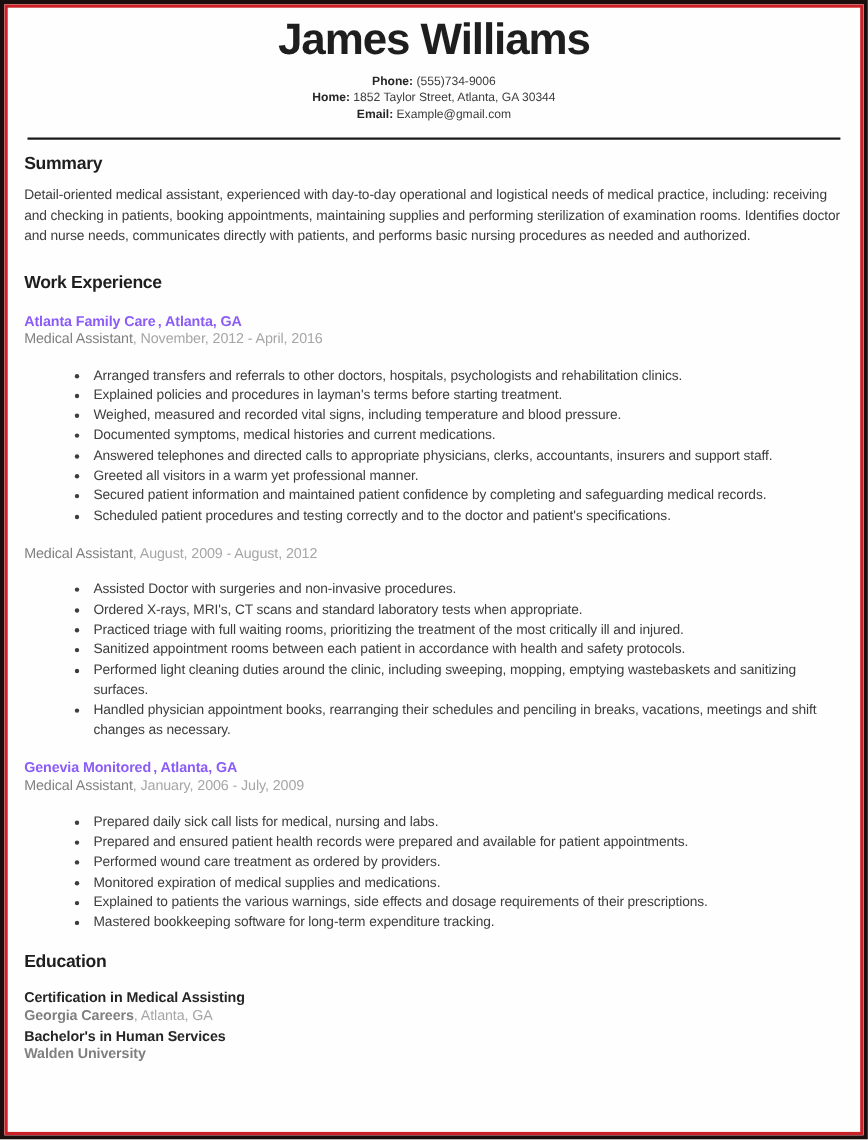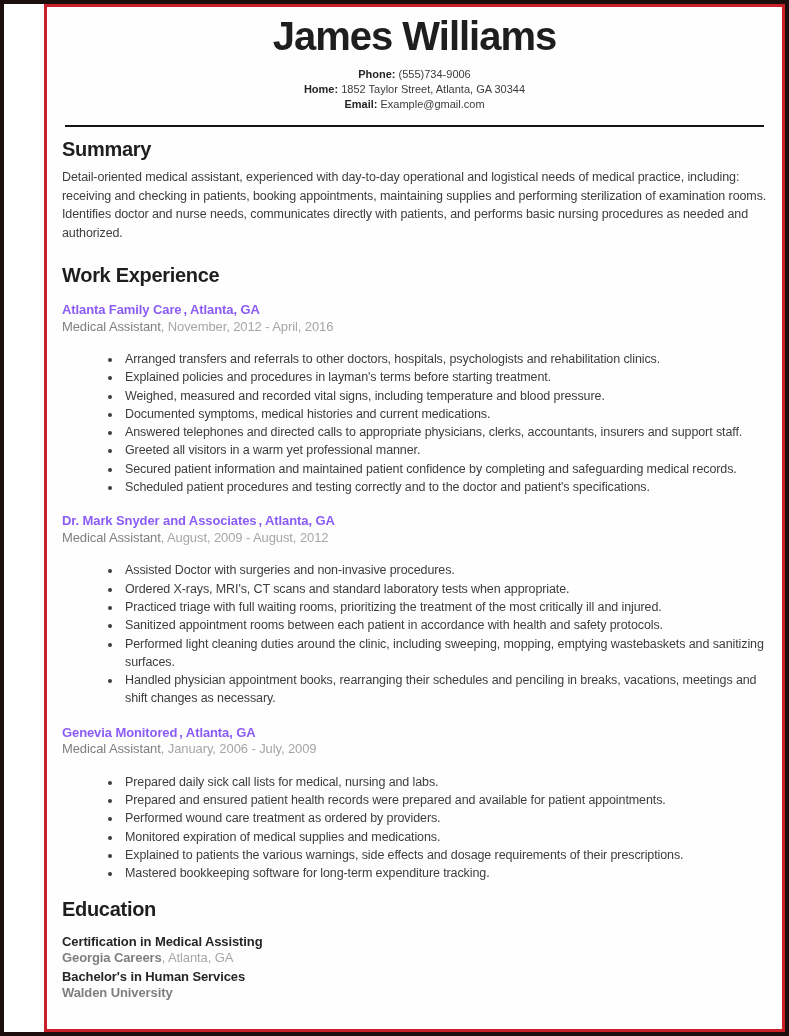--- a/index.html
+++ b/index.html
@@ -4,21 +4,20 @@
 <style>
   * { margin: 0; padding: 0; box-sizing: border-box; }
   html, body { background: #ffffff; }
   body { font-family: "Liberation Sans", "DejaVu Sans", sans-serif; }
 
   .page {
     width: 789px;
     height: 1036px;
     border: 4px solid #1d0e0e;
     background: #ffffff;
-    padding-left: 40px;
   }
   .page-inner {
     width: 100%;
     height: 100%;
     border: 3px solid #ca2128;
     background: #fefefe;
     padding: 0 15px;
     overflow: hidden;
   }
 
@@ -40,21 +39,21 @@
   .contact-line .label { font-weight: bold; color: #262626; }
 
   .divider {
     border: none;
     border-top: 2px solid #161616;
     margin: 13px 3px 0 3px;
   }
 
   
   .section-heading {
-    font-size: 20px;
+    font-size: 16px;
     line-height: 19px;
     font-weight: bold;
     letter-spacing: -0.3px;
     color: #1e1e1e;
   }
   .summary-heading { margin-top: 13px; }
   .summary-text {
     margin-top: 9px;
     font-size: 12.5px;
     line-height: 18.5px;
@@ -140,21 +139,20 @@
         <li>Weighed, measured and recorded vital signs, including temperature and blood pressure.</li>
         <li>Documented symptoms, medical histories and current medications.</li>
         <li>Answered telephones and directed calls to appropriate physicians, clerks, accountants, insurers and support staff.</li>
         <li>Greeted all visitors in a warm yet professional manner.</li>
         <li>Secured patient information and maintained patient confidence by completing and safeguarding medical records.</li>
         <li>Scheduled patient procedures and testing correctly and to the doctor and patient's specifications.</li>
       </ul>
     </div>
 
     <div class="job">
-      <div class="job-company"><span>Dr. Mark Snyder and Associates</span><span class="job-location">, Atlanta, GA</span></div>
       <div class="job-role"><span class="role">Medical Assistant</span><span class="dates">, August, 2009 - August, 2012</span></div>
       <ul class="bullets">
         <li>Assisted Doctor with surgeries and non-invasive procedures.</li>
         <li>Ordered X-rays, MRI's, CT scans and standard laboratory tests when appropriate.</li>
         <li>Practiced triage with full waiting rooms, prioritizing the treatment of the most critically ill and injured.</li>
         <li>Sanitized appointment rooms between each patient in accordance with health and safety protocols.</li>
         <li>Performed light cleaning duties around the clinic, including sweeping, mopping, emptying wastebaskets and sanitizing surfaces.</li>
         <li>Handled physician appointment books, rearranging their schedules and penciling in breaks, vacations, meetings and shift changes as necessary.</li>
       </ul>
     </div>

